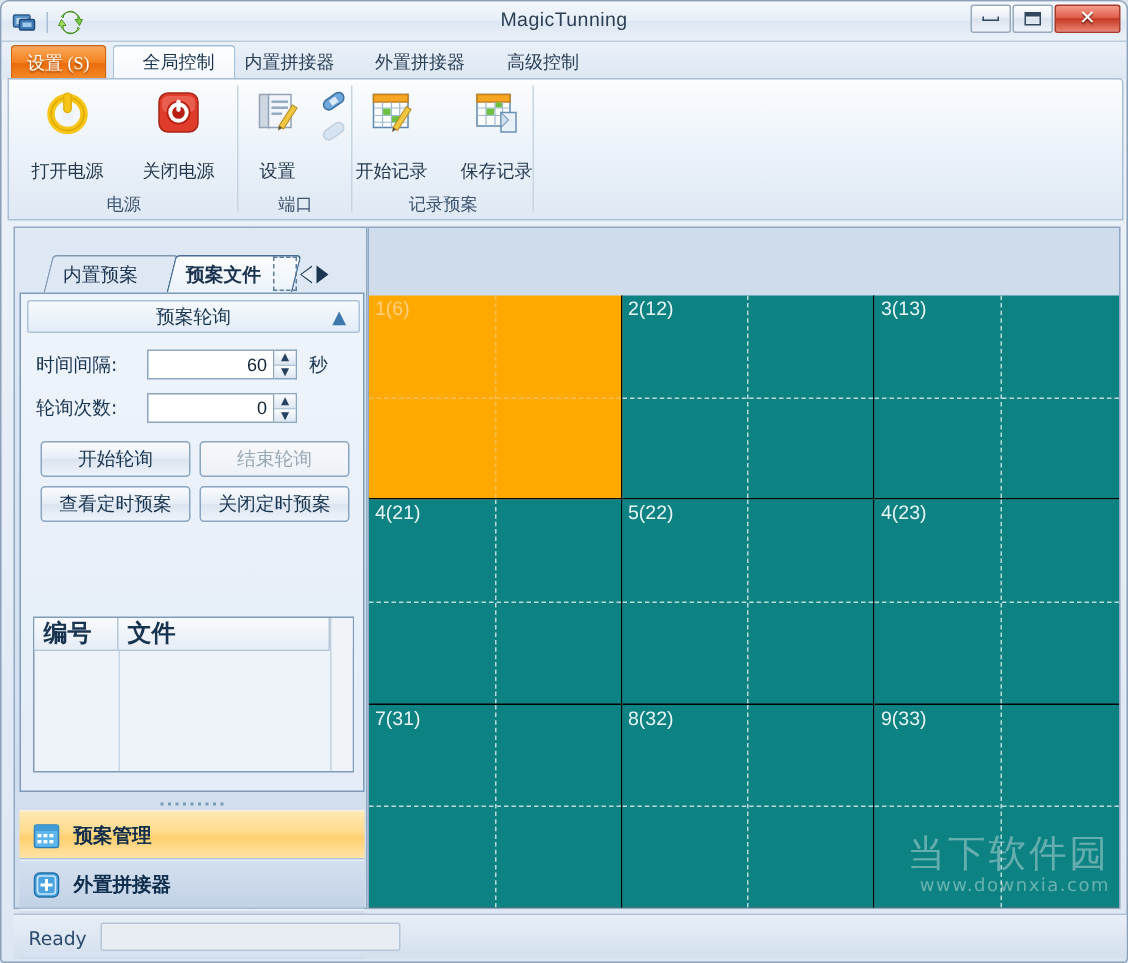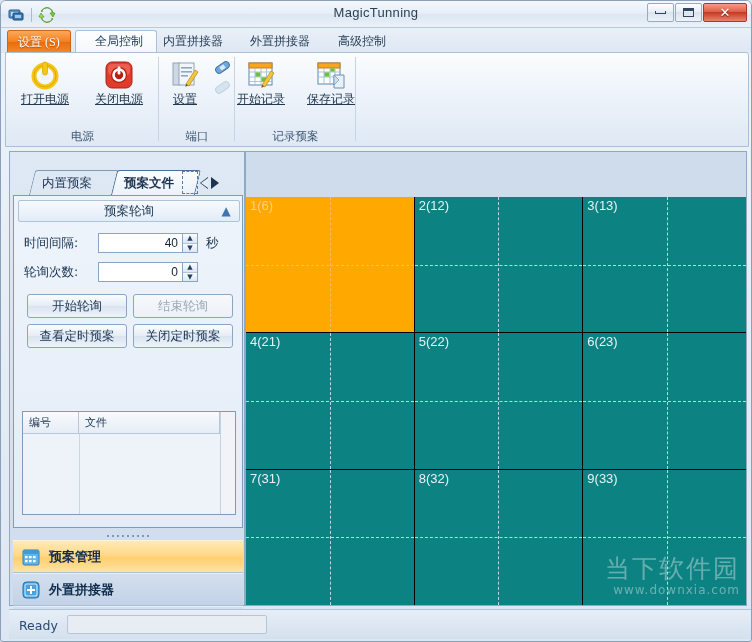--- a/index.html
+++ b/index.html
@@ -77,21 +77,21 @@
     border:1px solid #a9c0d6; border-radius:0 3px 0 0;
   }
   .rgroup { position:absolute; top:0; height:93px; }
   .rgroup .items { position:absolute; left:0; top:2px; display:flex; align-items:flex-start; }
   .rgroup .glabel {
     position:absolute; bottom:2px; left:0; width:100%; text-align:center;
     font-size:11.5px; color:#3c5470;
   }
   .rgroup .gsep { position:absolute; right:0; top:4px; width:1px; height:84px; background:#c6d5e4; }
   .ritem { width:74px; display:flex; flex-direction:column; align-items:center; padding-top:4px; cursor:default; }
-  .ritem .cap { font-size:12px; color:#23384f; margin-top:0; white-space:nowrap;text-decoration:underline; }
+  .ritem .cap { font-size:12px; color:#23384f; margin-top:15px; white-space:nowrap; }
   .icon32 { width:32px; height:32px; position:relative; }
 
   
   #leftpane {
     position:absolute; left:8px; top:150px; width:236px; height:455px;
     background:linear-gradient(180deg,#dfe9f5 0%,#cfdcec 100%);
     border:1px solid #8fa9c4;
   }
   #lp-tabs { position:absolute; left:0; top:18px; width:236px; height:25px; }
   .ltab {
@@ -151,22 +151,22 @@
     font-size:12.5px; color:#17334f;
   }
   .btn.disabled { color:#9aa7b5; background:linear-gradient(180deg,#f6f8fb 0%,#edf1f7 100%); }
 
   #listview {
     position:absolute; left:8px; top:215px; width:214px; height:104px;
     background:#eef3f9; border:1px solid #7f9bba;
   }
   #lv-head { position:absolute; left:0; top:0; width:212px; height:22px; display:flex;
     background:linear-gradient(180deg,#f8fafd,#e6edf6); border-bottom:1px solid #b6c7da; }
-  .lvth { display:flex; align-items:center; padding-left:6px; font-size:11px; color:#17334f;
-          border-right:1px solid #b6c7da; height:100%; }
+  .lvth { display:flex; align-items:center; padding-left:6px; font-size:16px; color:#17334f;
+          border-right:1px solid #b6c7da; height:100%;font-weight:bold; }
   #lv-rows { position:absolute; left:0; top:22px; width:212px; bottom:0; }
   #lv-colline { position:absolute; left:56px; top:22px; width:1px; bottom:0; background:#c9d6e3; }
   #lv-vscroll { position:absolute; right:0; top:0; width:15px; bottom:0; background:#f0f4f9; border-left:1px solid #c3d2e1; }
 
   #gripper { position:absolute; left:0; top:380px; width:236px; height:8px; display:flex; align-items:center; justify-content:center; }
   .gdot { width:2px; height:2px; background:#7e99b8; margin:0 1.5px; }
 
   #navlist { position:absolute; left:3px; top:388px; width:230px; bottom:0; }
   .navitem {
     position:relative; height:33px; display:flex; align-items:center; padding-left:8px; gap:8px;
@@ -406,21 +406,21 @@
     <div id="lp-body">
 
       <div id="grp-header">
         <span>预案轮询</span>
         <span id="grp-chevron">▲ </span>
       </div>
 
       <div class="frow" style="top:36px">
         <span class="flabel">时间间隔:</span>
         <span class="spinwrap">
-          <span class="spin-in">40</span>
+          <span class="spin-in">60</span>
           <span class="spin-btns">
             <div>▲</div>
             <div>▼</div>
           </span>
         </span>
         <span class="unit">秒</span>
       </div>
 
       <div class="frow" style="top:65px">
         <span class="flabel">轮询次数:</span>
@@ -527,21 +527,21 @@
         <span class="clabel">4(21)</span>
       </div>
       <div class="cell">
         <span class="dv"></span>
         <span class="dh"></span>
         <span class="clabel">5(22)</span>
       </div>
       <div class="cell">
         <span class="dv"></span>
         <span class="dh"></span>
-        <span class="clabel">6(23)</span>
+        <span class="clabel">4(23)</span>
       </div>
       <div class="cell">
         <span class="dv"></span>
         <span class="dh"></span>
         <span class="clabel">7(31)</span>
       </div>
       <div class="cell">
         <span class="dv"></span>
         <span class="dh"></span>
         <span class="clabel">8(32)</span>

